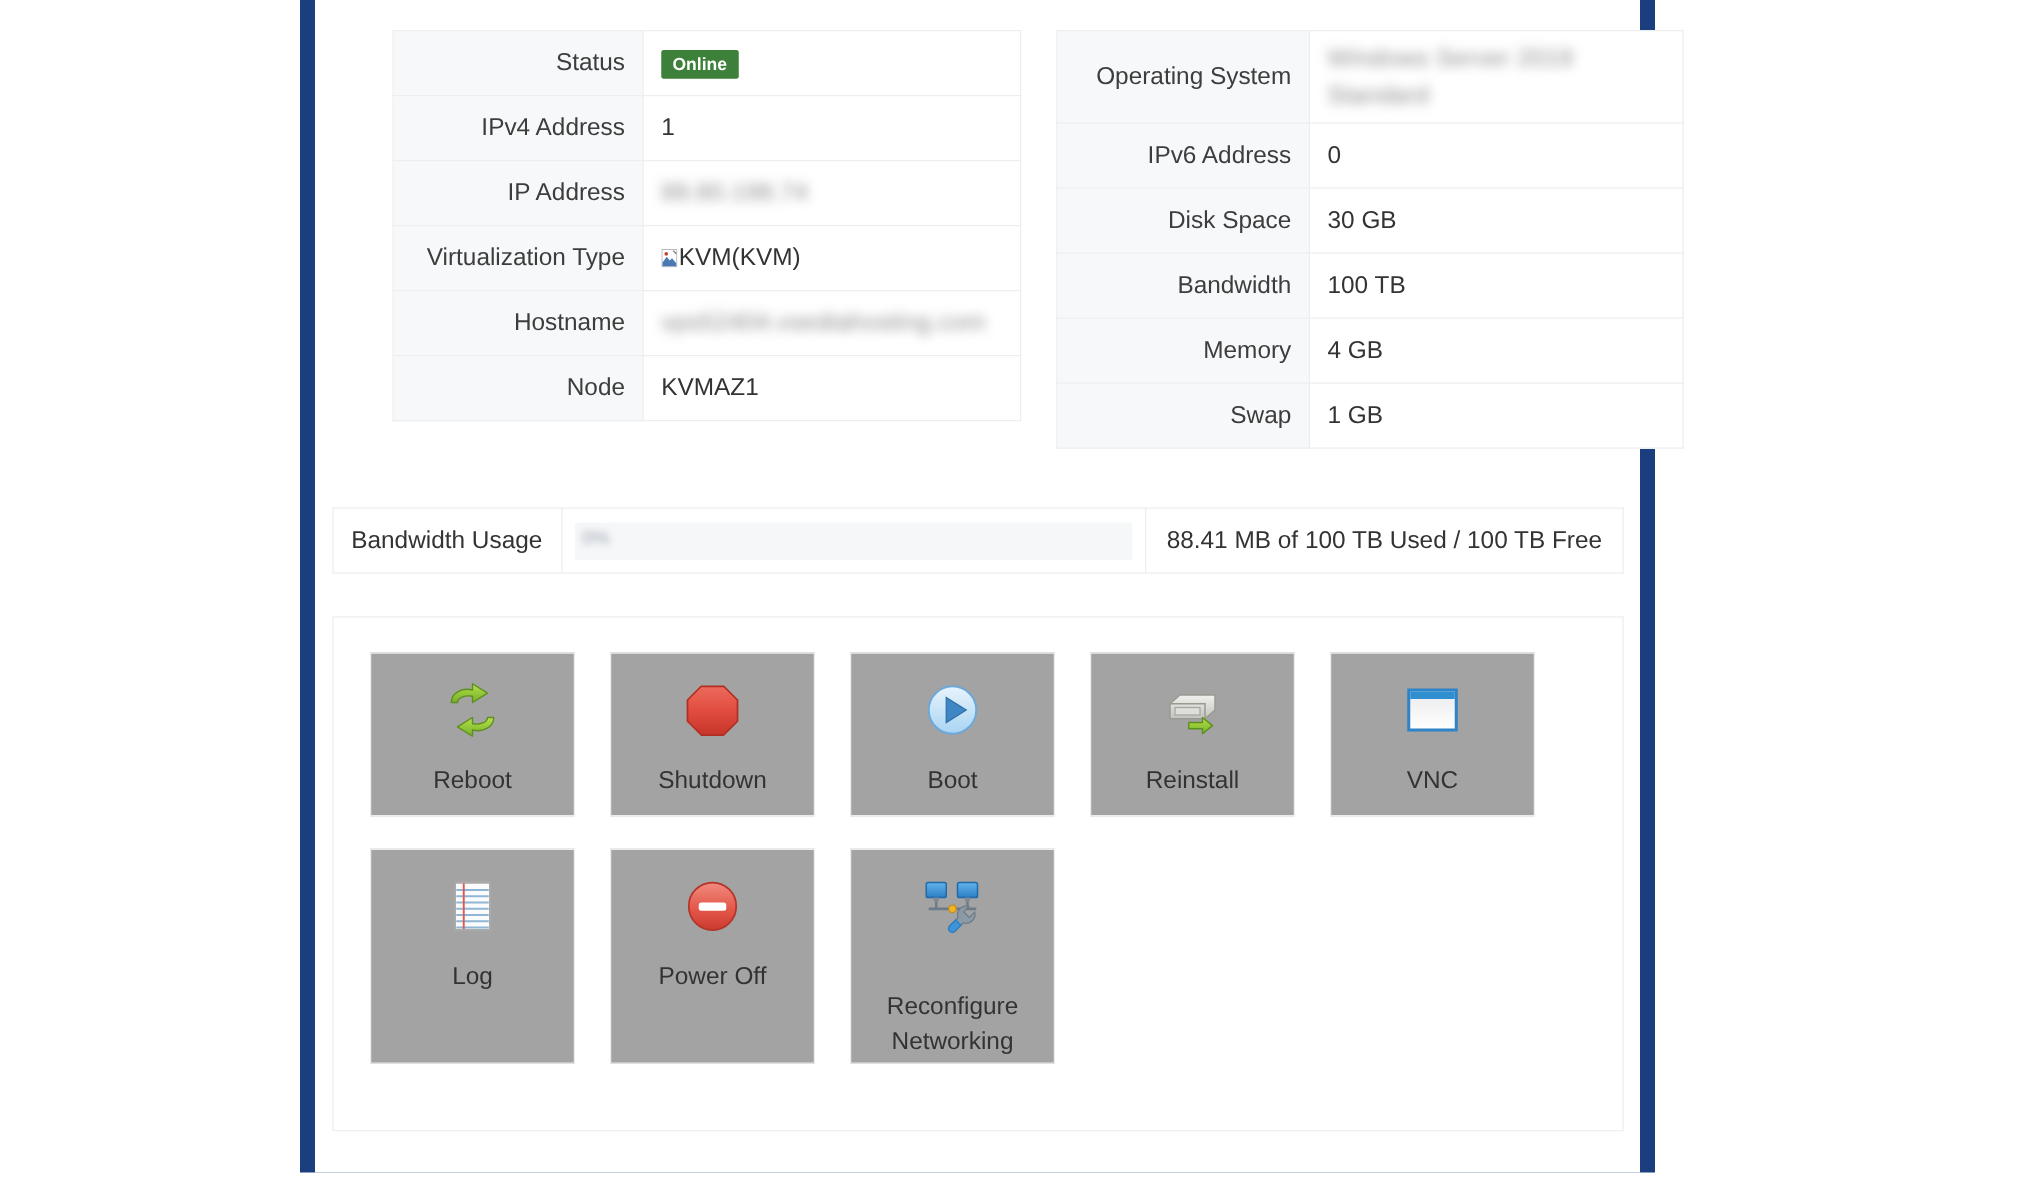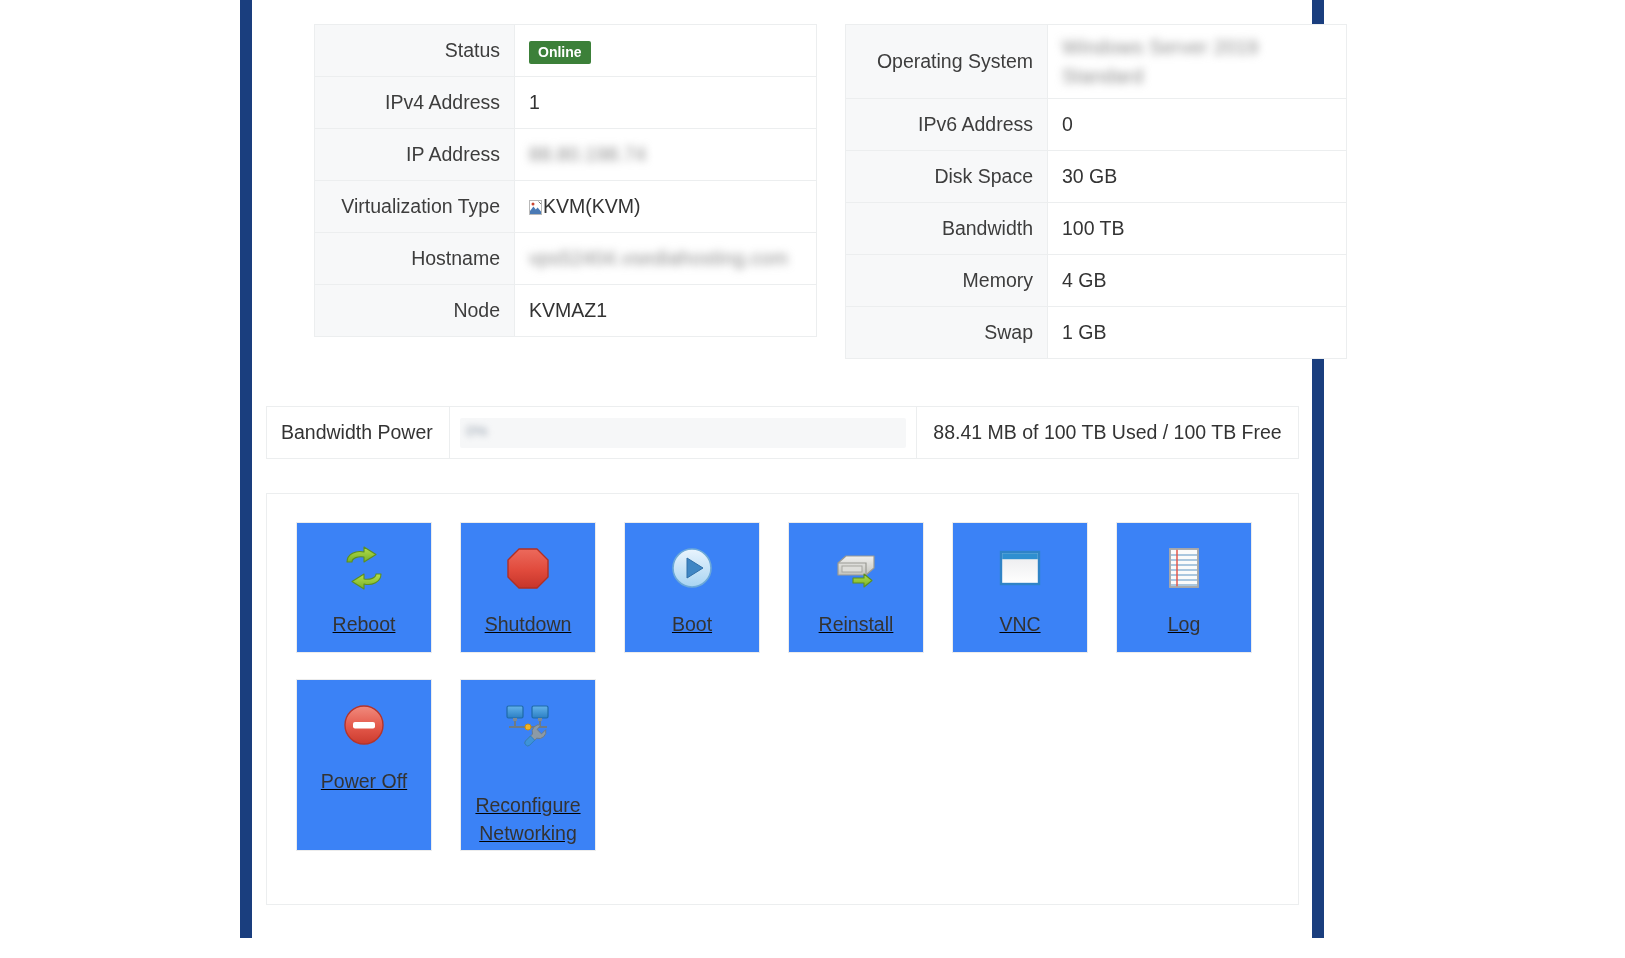--- a/index.html
+++ b/index.html
@@ -180,32 +180,31 @@
   .action-grid {
     position: absolute;
     left: 29px;
     top: 28px;
     width: 980px;
     display: flex;
     flex-wrap: wrap;
     gap: 26px 28px;
   }
   .action-tile {
-    width: 136px;
+    width: 164px;
     min-height: 131px;
     border: 1px solid #ececec;
-    background: #3b82f6;
+    background: #a3a3a3;
     box-sizing: border-box;
     display: flex;
     flex-direction: column;
     align-items: center;
     justify-content: flex-start;
     padding-top: 18px;
     cursor: pointer;
-    text-decoration: underline;
   }
   .action-tile.twoline { min-height: 172px; }
   .tile-icon {
     width: 54px;
     height: 54px;
     display: flex;
     align-items: center;
     justify-content: center;
     margin-bottom: 16px;
   }
@@ -300,21 +299,21 @@
             <td class="k">Swap</td>
             <td class="v">1 GB</td>
           </tr>
         </tbody>
       </table>
     </div>
 
     <table class="bw-table">
       <tbody>
         <tr>
-          <td class="bw-label">Bandwidth Power</td>
+          <td class="bw-label">Bandwidth Usage</td>
           <td class="bw-bar-cell">
             <div class="progress-track">
               <span class="progress-label">0%</span>
             </div>
           </td>
           <td class="bw-text">88.41 MB of 100 TB Used / 100 TB Free</td>
         </tr>
       </tbody>
     </table>
 

